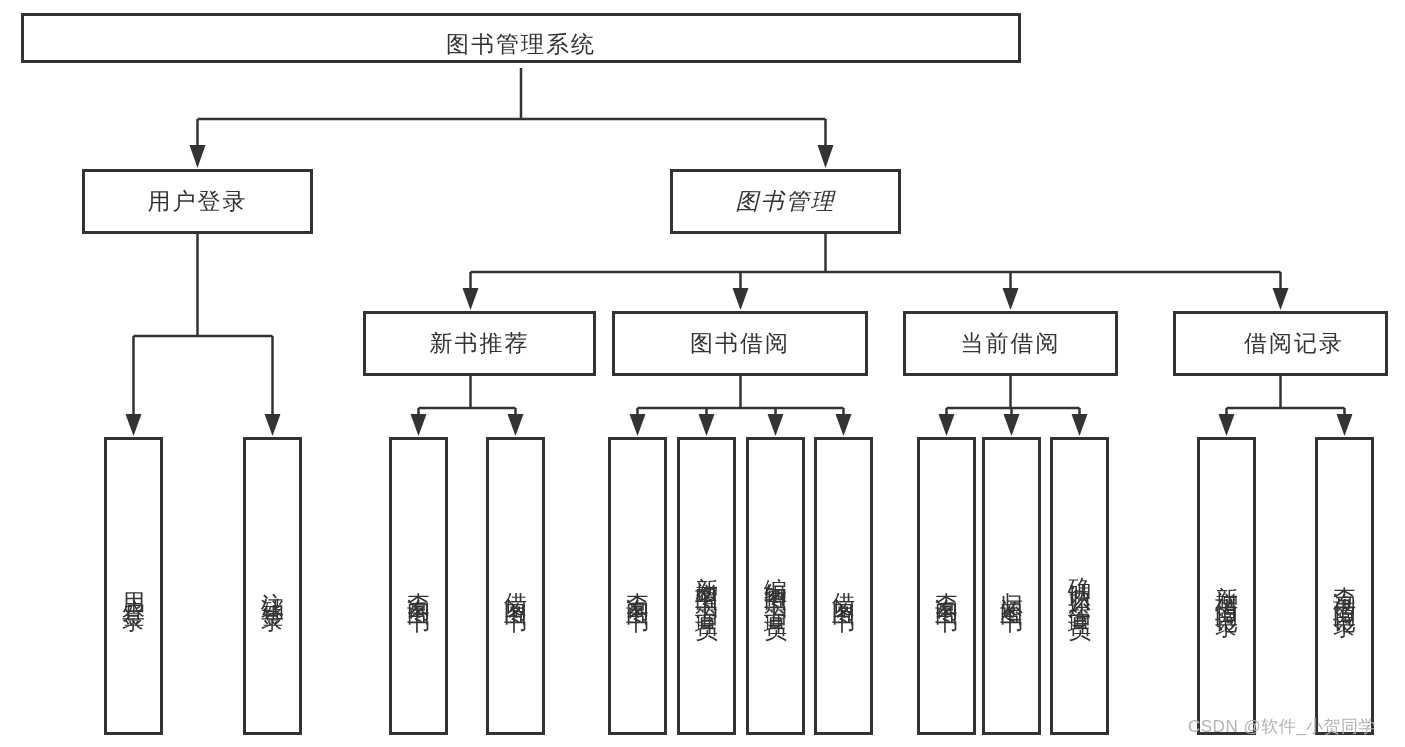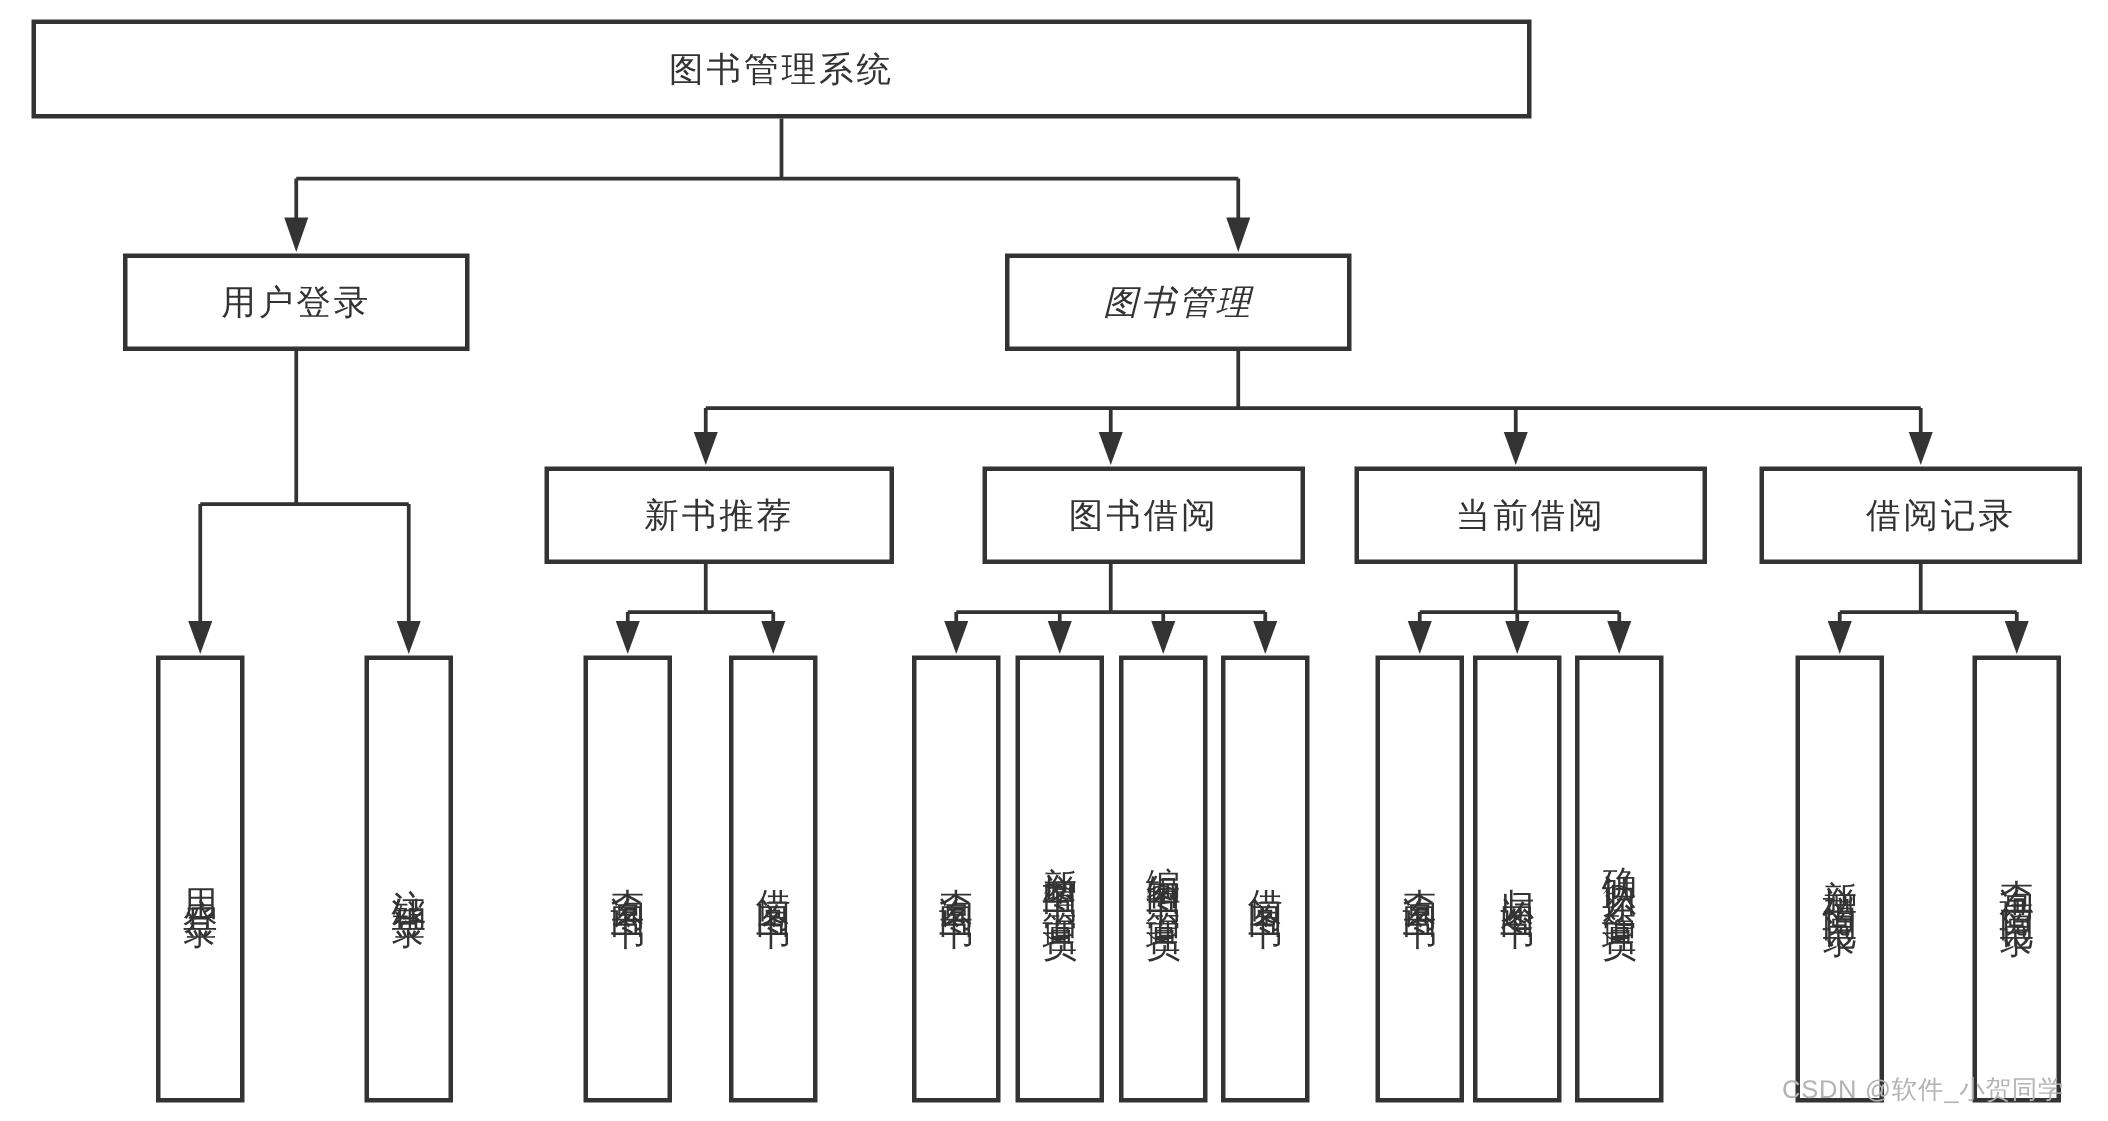--- a/index.html
+++ b/index.html
@@ -94,38 +94,38 @@
       <polygon points="767.5,414 783.5,414 775.5,436"></polygon>
       <polygon points="835.5,414 851.5,414 843.5,436"></polygon>
       <polygon points="938.5,414 954.5,414 946.5,436"></polygon>
       <polygon points="1003.5,414 1019.5,414 1011.5,436"></polygon>
       <polygon points="1071.5,414 1087.5,414 1079.5,436"></polygon>
       <polygon points="1218.5,414 1234.5,414 1226.5,436"></polygon>
       <polygon points="1336.5,414 1352.5,414 1344.5,436"></polygon>
     </g>
   </svg>
 
-  <div class="node h-node" style="left:21px; top:13px; width:1000px; height:66px;">
+  <div class="node h-node" style="left:21px; top:13px; width:1000px; height:50px;align-items:flex-end;">
     <span>图书管理系统</span>
   </div>
 
   <div class="node h-node lvl2" style="left:82px; top:169px; width:231px;">
     <span>用户登录</span>
   </div>
   <div class="node h-node lvl2" style="left:670px; top:169px; width:231px;font-style:italic;">
     <span>图书管理</span>
   </div>
 
   <div class="node h-node lvl3" style="left:363px; top:311px; width:233px;">
     <span>新书推荐</span>
   </div>
-  <div class="node h-node lvl3" style="left:655px; top:311px; width:215px;">
+  <div class="node h-node lvl3" style="left:612px; top:311px; width:256px;">
     <span>图书借阅</span>
   </div>
-  <div class="node h-node lvl3" style="left:903px; top:311px; width:235px;">
+  <div class="node h-node lvl3" style="left:903px; top:311px; width:215px;">
     <span>当前借阅</span>
   </div>
   <div class="node h-node lvl3" style="left:1173px; top:311px; width:215px;padding-left:27px;">
     <span>借阅记录</span>
   </div>
 
   <div class="node v-node" style="left:104px;">
     <span>用户登录</span>
   </div>
   <div class="node v-node" style="left:243px;">

